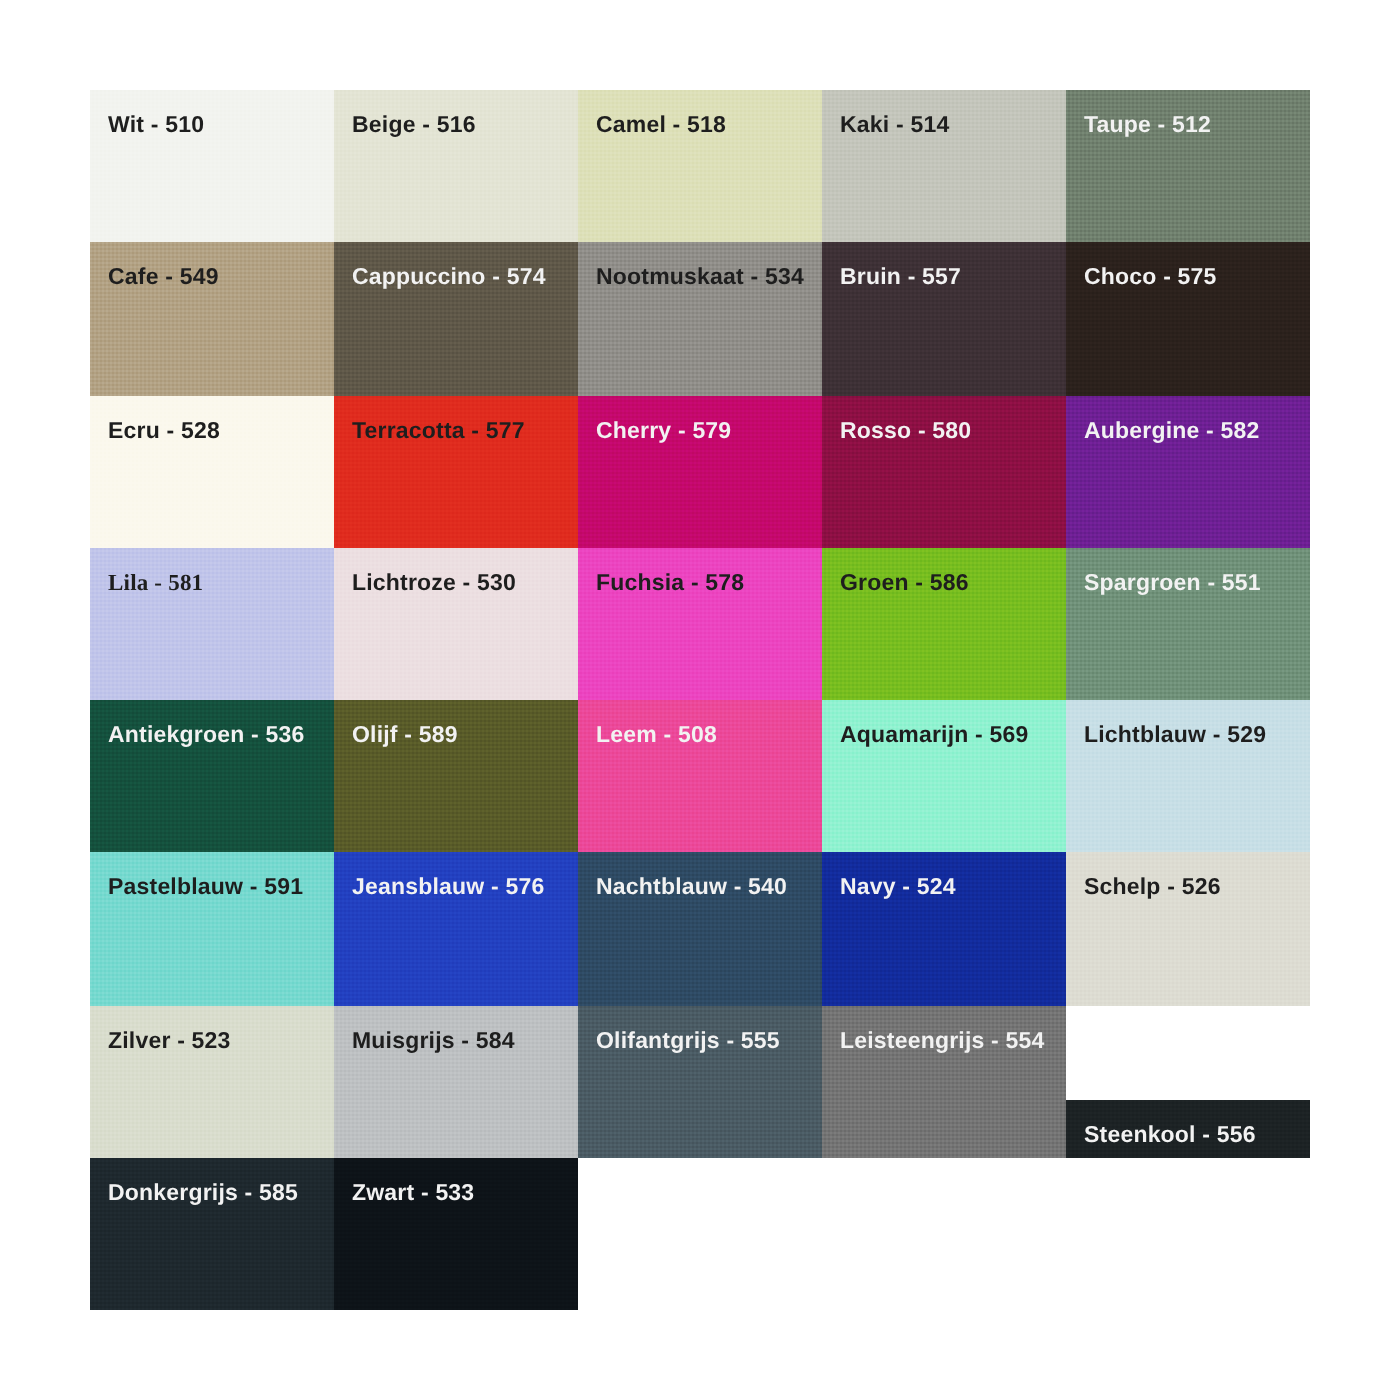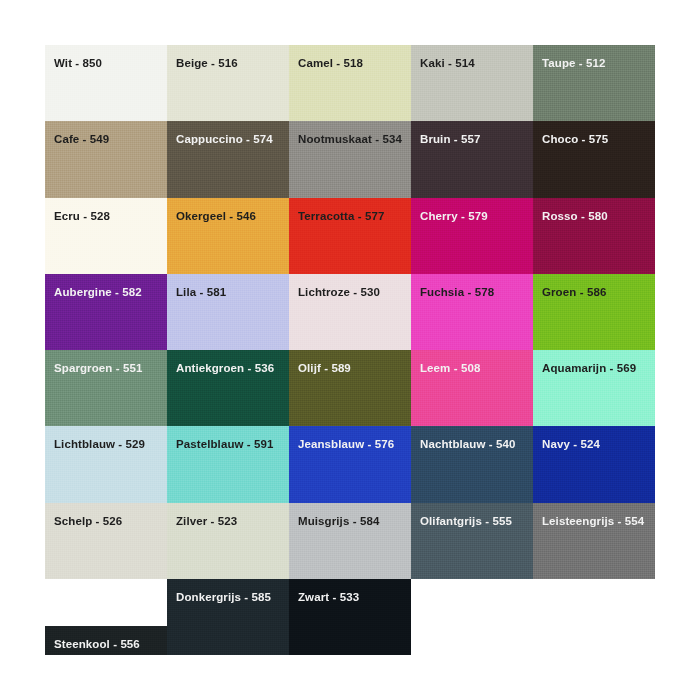--- a/index.html
+++ b/index.html
@@ -52,21 +52,21 @@
     z-index: 2;
   }
   .light-text { color: #f2f2f2; }
   .dark-text  { color: #1e1e1e; }
 </style>
 </head>
 <body>
 
 <div id="swatch-grid">
     <div class="swatch" style="background-color: rgb(242, 243, 239);">
-      <span class="swatch-label dark-text">Wit - 850</span>
+      <span class="swatch-label dark-text">Wit - 510</span>
     </div>
     <div class="swatch" style="background-color: rgb(227, 228, 212);">
       <span class="swatch-label dark-text">Beige - 516</span>
     </div>
     <div class="swatch" style="background-color: rgb(221, 224, 184);">
       <span class="swatch-label dark-text">Camel - 518</span>
     </div>
     <div class="swatch" style="background-color: rgb(195, 197, 187);">
       <span class="swatch-label dark-text">Kaki - 514</span>
     </div>
@@ -84,36 +84,33 @@
     </div>
     <div class="swatch" style="background-color: rgb(61, 48, 53); text-decoration: underline;">
       <span class="swatch-label light-text">Bruin - 557</span>
     </div>
     <div class="swatch" style="background-color: rgb(43, 33, 28);">
       <span class="swatch-label light-text">Choco - 575</span>
     </div>
     <div class="swatch" style="background-color: rgb(251, 248, 237);">
       <span class="swatch-label dark-text">Ecru - 528</span>
     </div>
-    <div class="swatch" style="background-color: rgb(231, 168, 62);">
-      <span class="swatch-label dark-text">Okergeel - 546</span>
-    </div>
     <div class="swatch" style="background-color: rgb(224, 43, 30);">
       <span class="swatch-label dark-text">Terracotta - 577</span>
     </div>
     <div class="swatch" style="background-color: rgb(196, 8, 107);">
       <span class="swatch-label light-text">Cherry - 579</span>
     </div>
     <div class="swatch" style="background-color: rgb(140, 15, 67);">
       <span class="swatch-label light-text">Rosso - 580</span>
     </div>
     <div class="swatch" style="background-color: rgb(109, 31, 147);">
       <span class="swatch-label light-text">Aubergine - 582</span>
     </div>
-    <div class="swatch" style="background-color: rgb(192, 196, 234);">
+    <div class="swatch" style="background-color: rgb(192, 196, 234); font-family: Liberation Serif, serif;">
       <span class="swatch-label dark-text">Lila - 581</span>
     </div>
     <div class="swatch" style="background-color: rgb(236, 223, 225);">
       <span class="swatch-label dark-text">Lichtroze - 530</span>
     </div>
     <div class="swatch" style="background-color: rgb(236, 68, 192);">
       <span class="swatch-label dark-text">Fuchsia - 578</span>
     </div>
     <div class="swatch" style="background-color: rgb(118, 189, 31);">
       <span class="swatch-label dark-text">Groen - 586</span>

